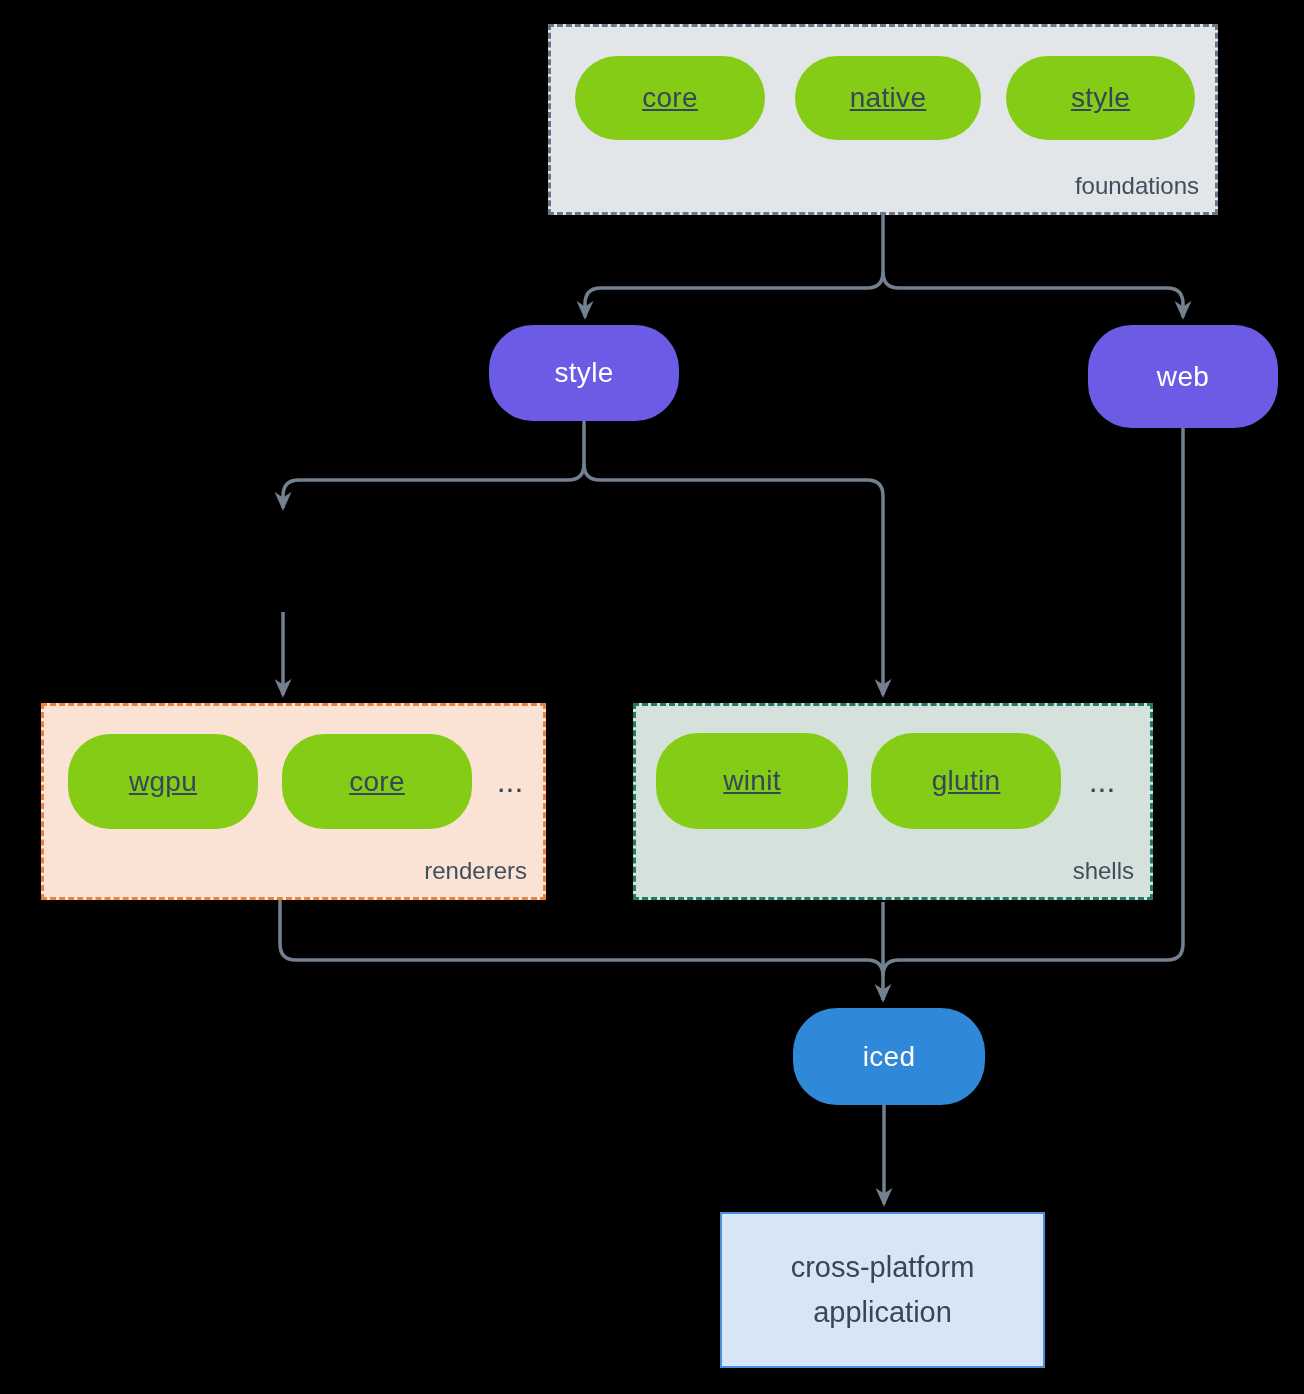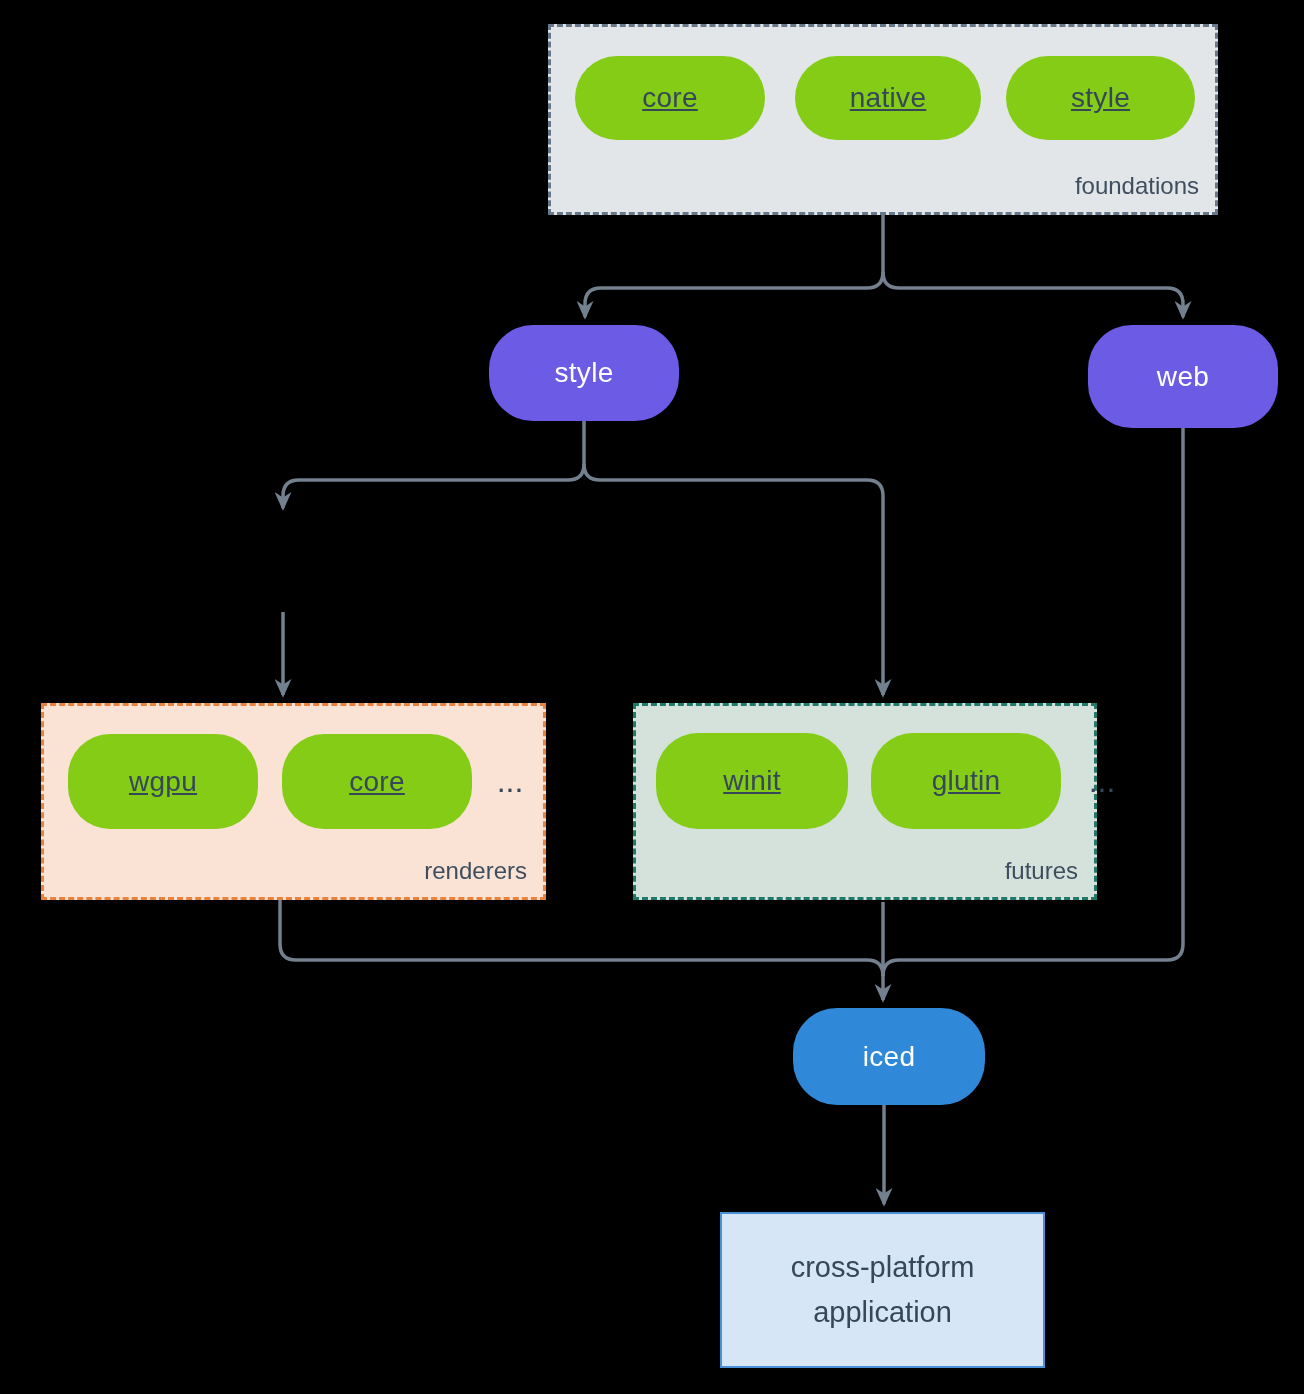--- a/index.html
+++ b/index.html
@@ -33,21 +33,21 @@
     background: var(--foundations-fill, #E2E6E9);
     border: 3px dashed var(--foundations-border, #66788A);
   }
   .group-box.renderers {
     left: 25px; top: 703px; width: 505px; height: 197px;
     background: var(--renderers-fill, #FAE3D4);
     border: 3px dashed var(--renderers-border, #E8823C);
     margin-left: 16px;
   }
   .group-box.shells {
-    left: 633px; top: 703px; width: 464px; height: 197px;
+    left: 633px; top: 703px; width: 520px; height: 197px;
     background: var(--shells-fill, #D4E2DB);
     border: 3px dashed var(--shells-border, #20796A);
   }
   .group-label {
     position: absolute;
     right: 16px; bottom: 12px;
     font-size: 24px;
     color: var(--label, #3E4E5E);
   }
   
@@ -144,21 +144,21 @@
     <div class="pill white p0">wgpu</div>
     <div class="pill white p1">core</div>
     <div class="ellipsis">...</div>
     <div class="group-label">renderers</div>
   </div>
 
   <div class="group-box shells">
     <div class="pill white p0">winit</div>
     <div class="pill white p1">glutin</div>
     <div class="ellipsis">...</div>
-    <div class="group-label">futures</div>
+    <div class="group-label">shells</div>
   </div>
 
   <div class="pill colored node-iced">iced</div>
 
   <div class="app-box">
     <div>cross-platform</div>
     <div>application</div>
   </div>
 
 </div>

